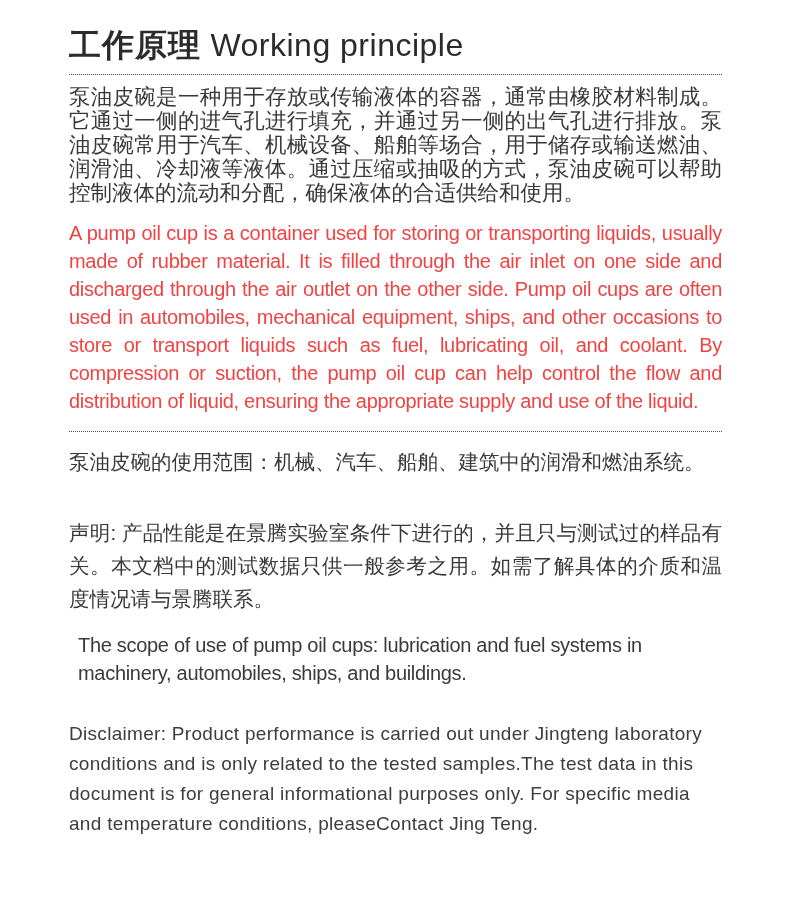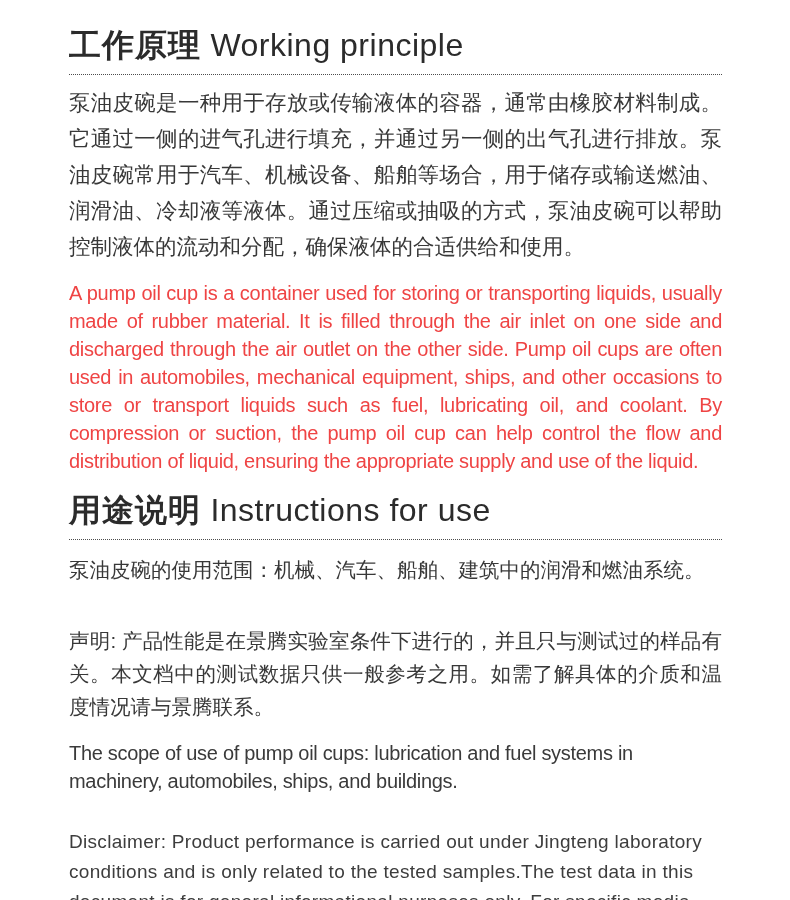--- a/index.html
+++ b/index.html
@@ -35,21 +35,21 @@
   }
   .divider {
     border: none;
     border-top: 1px dotted #4d4d4d;
     height: 0;
     margin: 10px 0 0 0;
   }
   .para-zh {
     margin: 10px 0 0 0;
     font-size: 21.5px;
-    line-height: 36px;
+    line-height: 24px;
     text-align: justify;
     color: #383838;
   }
   .para-en {
     margin: 14px 0 0 0;
     font-size: 20px;
     line-height: 28px;
     letter-spacing: -0.3px;
     text-align: justify;
     color: #ef4444;
@@ -64,21 +64,21 @@
     color: #383838;
   }
   .disclaimer-zh {
     margin: 40px 0 16px 0;
     font-size: 20.5px;
     line-height: 33px;
     text-align: justify;
     color: #383838;
   }
   .scope-en {
-    margin: 14px 0 0 0;
+    margin: 14px 0 0 9px;
     font-size: 20px;
     line-height: 28px;
     letter-spacing: -0.3px;
     color: #3a3a3a;
   }
   .disclaimer-en {
     margin: 32px 0 0 0;
     font-size: 19px;
     line-height: 30px;
     letter-spacing: 0.3px;
@@ -94,24 +94,20 @@
     <h1 class="section-heading">
       <span class="zh">工作原理</span>
       <span class="en">Working principle</span>
     </h1>
     <hr class="divider">
     <p class="para-zh">泵油皮碗是一种用于存放或传输液体的容器，通常由橡胶材料制成。它通过一侧的进气孔进行填充，并通过另一侧的出气孔进行排放。泵油皮碗常用于汽车、机械设备、船舶等场合，用于储存或输送燃油、润滑油、冷却液等液体。通过压缩或抽吸的方式，泵油皮碗可以帮助控制液体的流动和分配，确保液体的合适供给和使用。</p>
     <p class="para-en">A pump oil cup is a container used for storing or transporting liquids, usually made of rubber material. It is filled through the air inlet on one side and discharged through the air outlet on the other side. Pump oil cups are often used in automobiles, mechanical equipment, ships, and other occasions to store or transport liquids such as fuel, lubricating oil, and coolant. By compression or suction, the pump oil cup can help control the flow and distribution of liquid, ensuring the appropriate supply and use of the liquid.</p>
   </section>
 
   <section class="heading-2-wrap">
-    <h1 class="section-heading">
-      <span class="zh">用途说明</span>
-      <span class="en">Instructions for use</span>
-    </h1>
     <hr class="divider">
     <p class="scope-zh">泵油皮碗的使用范围：机械、汽车、船舶、建筑中的润滑和燃油系统。</p>
     <p class="disclaimer-zh">声明: 产品性能是在景腾实验室条件下进行的，并且只与测试过的样品有关。本文档中的测试数据只供一般参考之用。如需了解具体的介质和温度情况请与景腾联系。</p>
     <p class="scope-en">The scope of use of pump oil cups: lubrication and fuel systems in machinery, automobiles, ships, and buildings.</p>
     <p class="disclaimer-en">Disclaimer: Product performance is carried out under Jingteng laboratory conditions and is only related to the tested samples.The test data in this document is for general informational purposes only. For specific media and temperature conditions, pleaseContact Jing Teng.</p>
   </section>
 
 </div>
 
 </body></html>

